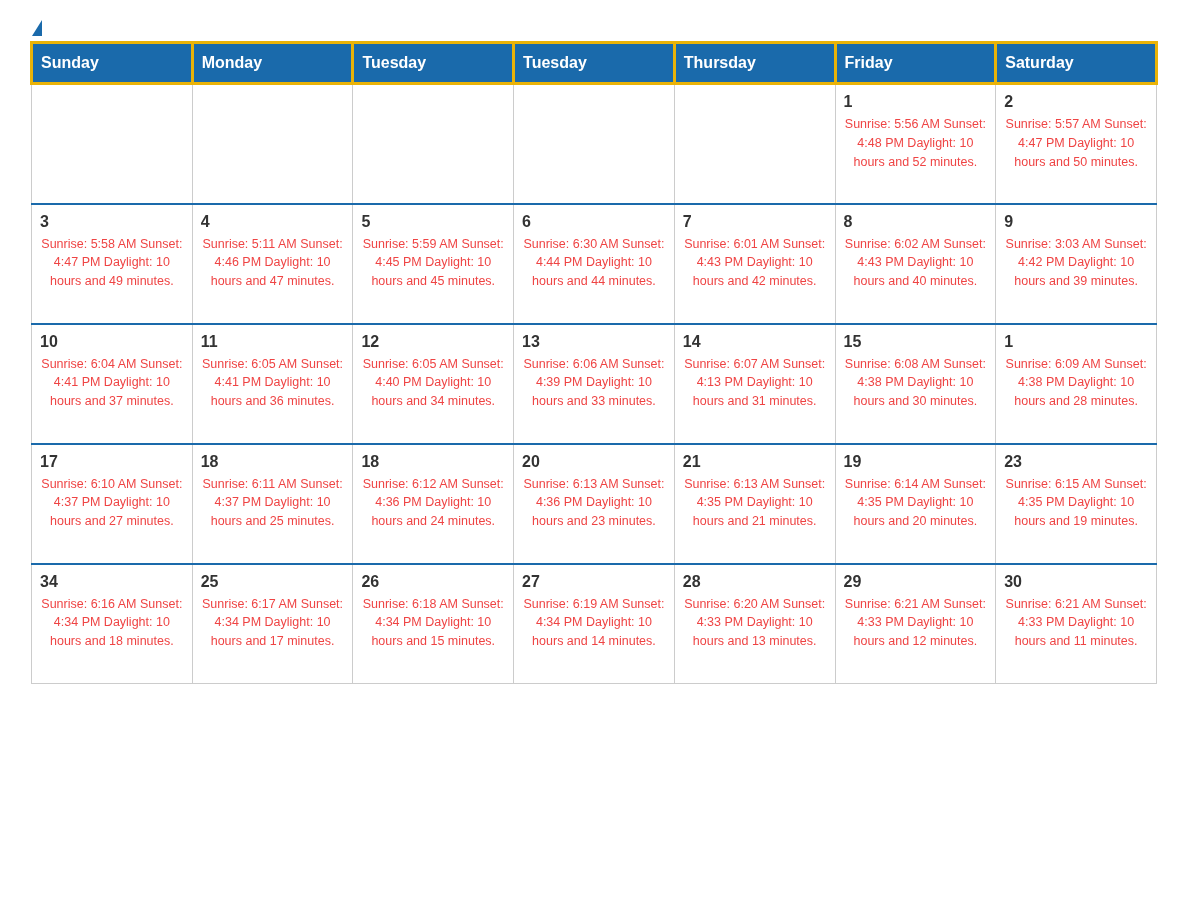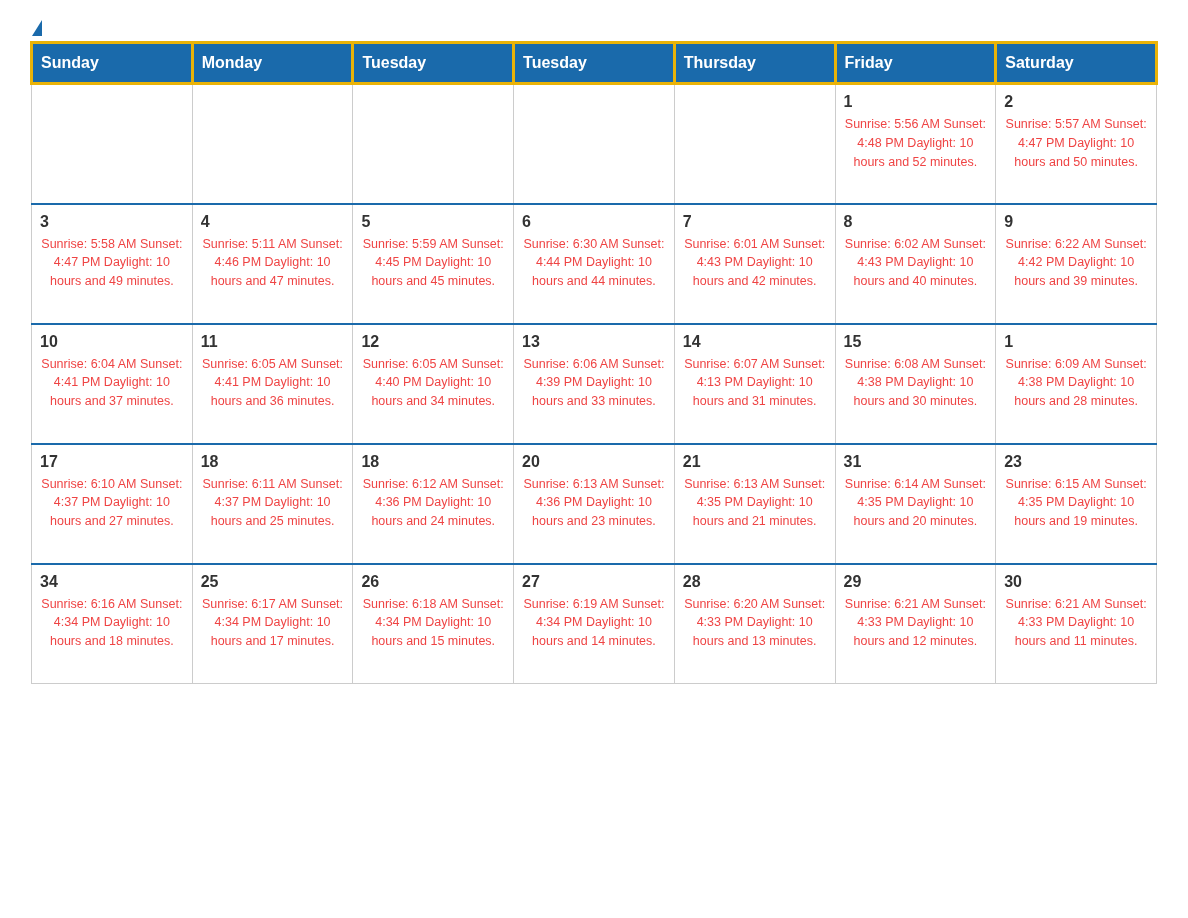--- a/index.html
+++ b/index.html
@@ -178,21 +178,21 @@
 Daylight: 10 hours and 42 minutes.</div>
         </td>
         <td>
           <div class="day-number">8</div>
           <div class="day-info">Sunrise: 6:02 AM
 Sunset: 4:43 PM
 Daylight: 10 hours and 40 minutes.</div>
         </td>
         <td>
           <div class="day-number">9</div>
-          <div class="day-info">Sunrise: 6:22 AM
+          <div class="day-info">Sunrise: 3:03 AM
 Sunset: 4:42 PM
 Daylight: 10 hours and 39 minutes.</div>
         </td>
       </tr>
       <tr>
         <td>
           <div class="day-number">10</div>
           <div class="day-info">Sunrise: 6:04 AM
 Sunset: 4:41 PM
 Daylight: 10 hours and 37 minutes.</div>
@@ -259,21 +259,21 @@
 Sunset: 4:36 PM
 Daylight: 10 hours and 23 minutes.</div>
         </td>
         <td>
           <div class="day-number">21</div>
           <div class="day-info">Sunrise: 6:13 AM
 Sunset: 4:35 PM
 Daylight: 10 hours and 21 minutes.</div>
         </td>
         <td>
-          <div class="day-number">31</div>
+          <div class="day-number">19</div>
           <div class="day-info">Sunrise: 6:14 AM
 Sunset: 4:35 PM
 Daylight: 10 hours and 20 minutes.</div>
         </td>
         <td>
           <div class="day-number">23</div>
           <div class="day-info">Sunrise: 6:15 AM
 Sunset: 4:35 PM
 Daylight: 10 hours and 19 minutes.</div>
         </td>

